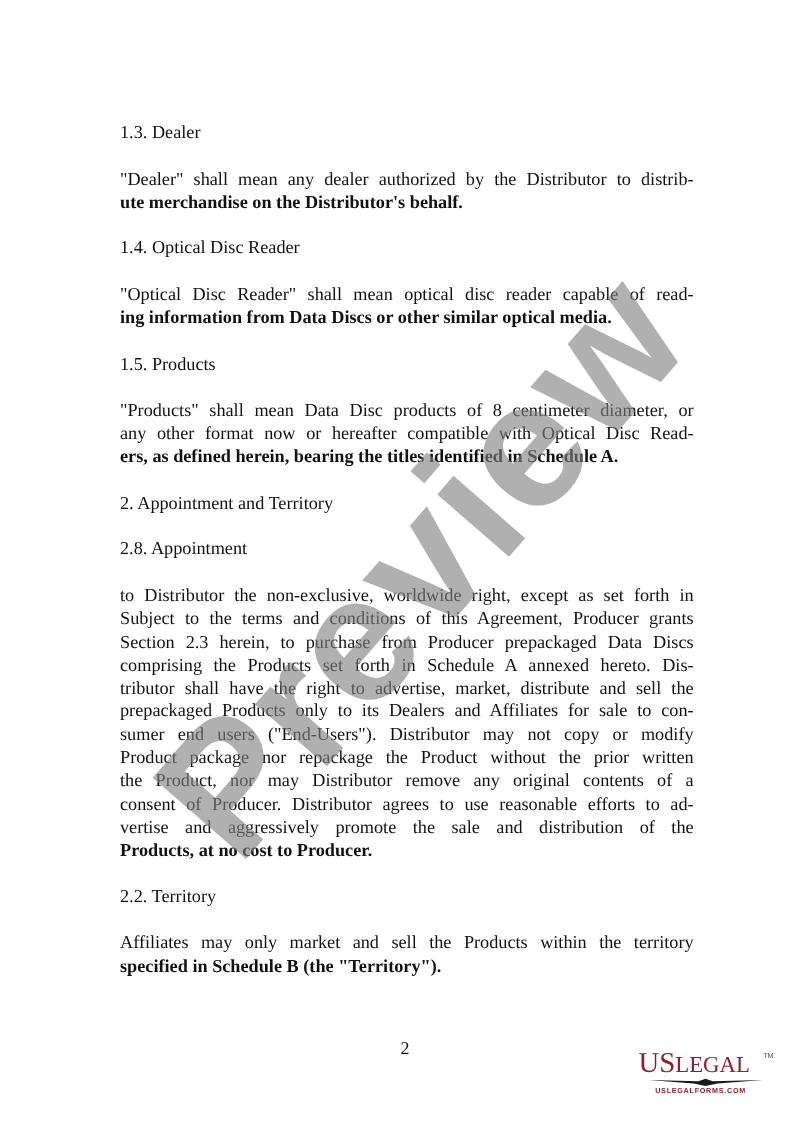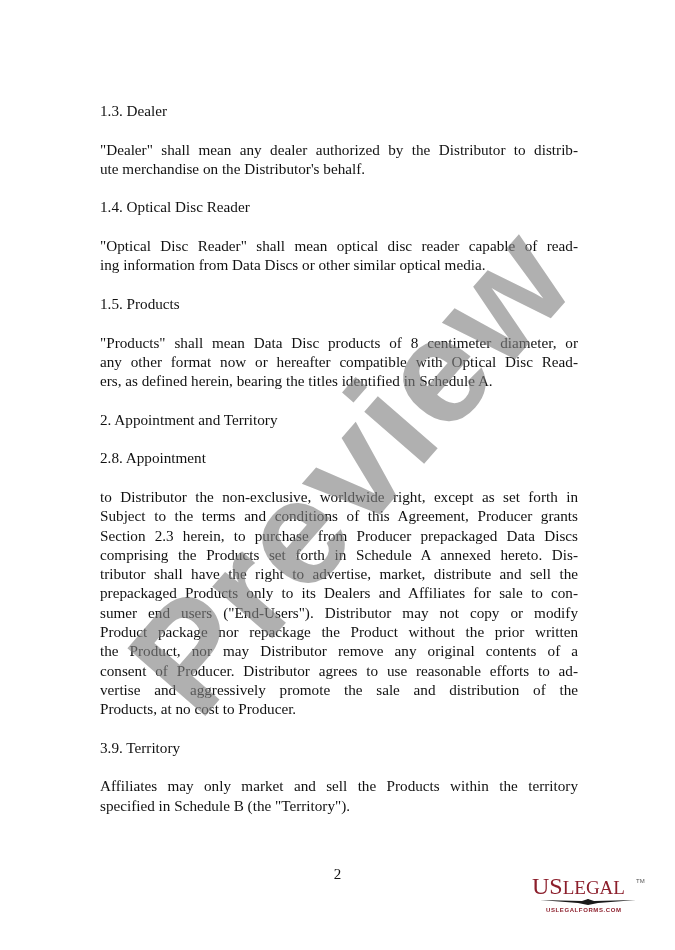--- a/index.html
+++ b/index.html
@@ -38,20 +38,21 @@
       text-align: left;
     }
     .line {
       display: block;
       white-space: nowrap;
       text-align: justify;
       text-align-last: justify;
     }
     .line.last {
       text-align-last: left;
+      font-weight: bold;
     }
     .watermark {
       position: absolute;
       left: 30px;
       top: 395px;
       width: 640px;
       font-family: "Liberation Sans", "DejaVu Sans", sans-serif;
       font-weight: bold;
       font-size: 150px;
       letter-spacing: 2px;
@@ -164,21 +165,21 @@
       <span class="line">prepackaged Products only to its Dealers and Affiliates for sale to con-</span>
       <span class="line">sumer end users ("End-Users"). Distributor may not copy or modify</span>
       <span class="line">Product package nor repackage the Product without the prior written</span>
       <span class="line">the Product, nor may Distributor remove any original contents of a</span>
       <span class="line">consent of Producer. Distributor agrees to use reasonable efforts to ad-</span>
       <span class="line">vertise and aggressively promote the sale and distribution of the</span>
       <span class="line last">Products, at no cost to Producer.</span>
     </p>
 
     <p class="heading">
-      <span>3.9. Territory</span>
+      <span>2.2. Territory</span>
     </p>
     <p>
       <span class="line">Affiliates may only market and sell the Products within the territory</span>
       <span class="line last">specified in Schedule B (the "Territory").</span>
     </p>
   </div>
 
   <div class="watermark">Preview</div>
 
   <div class="page-number">2</div>

